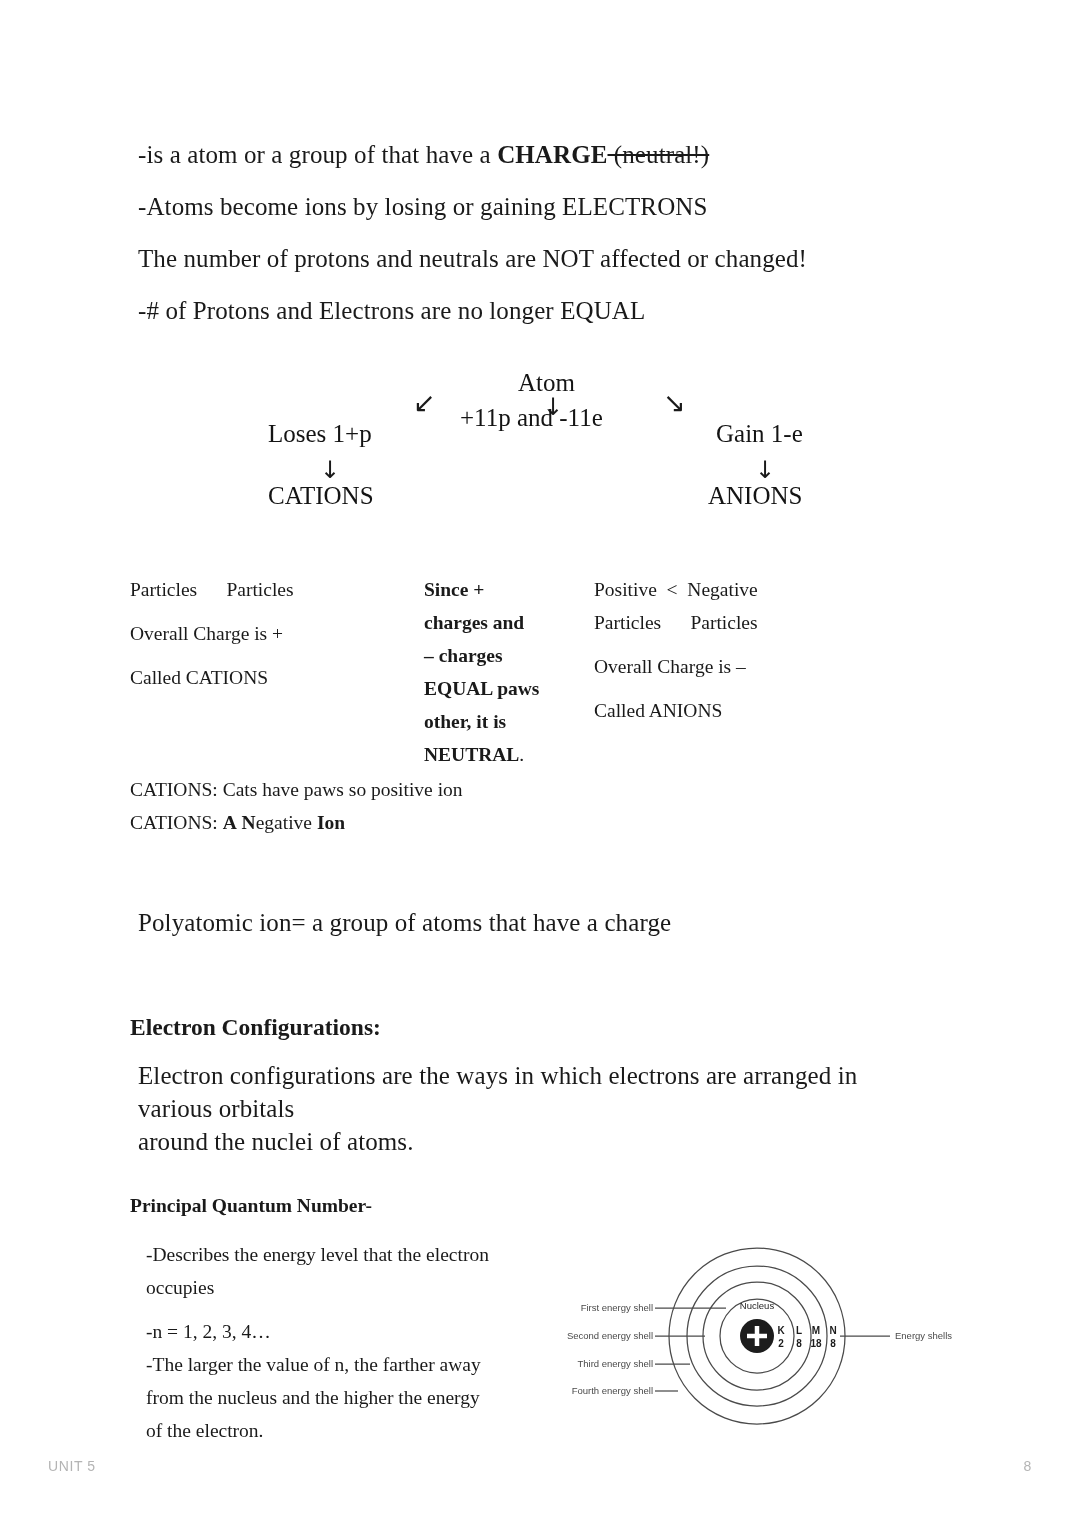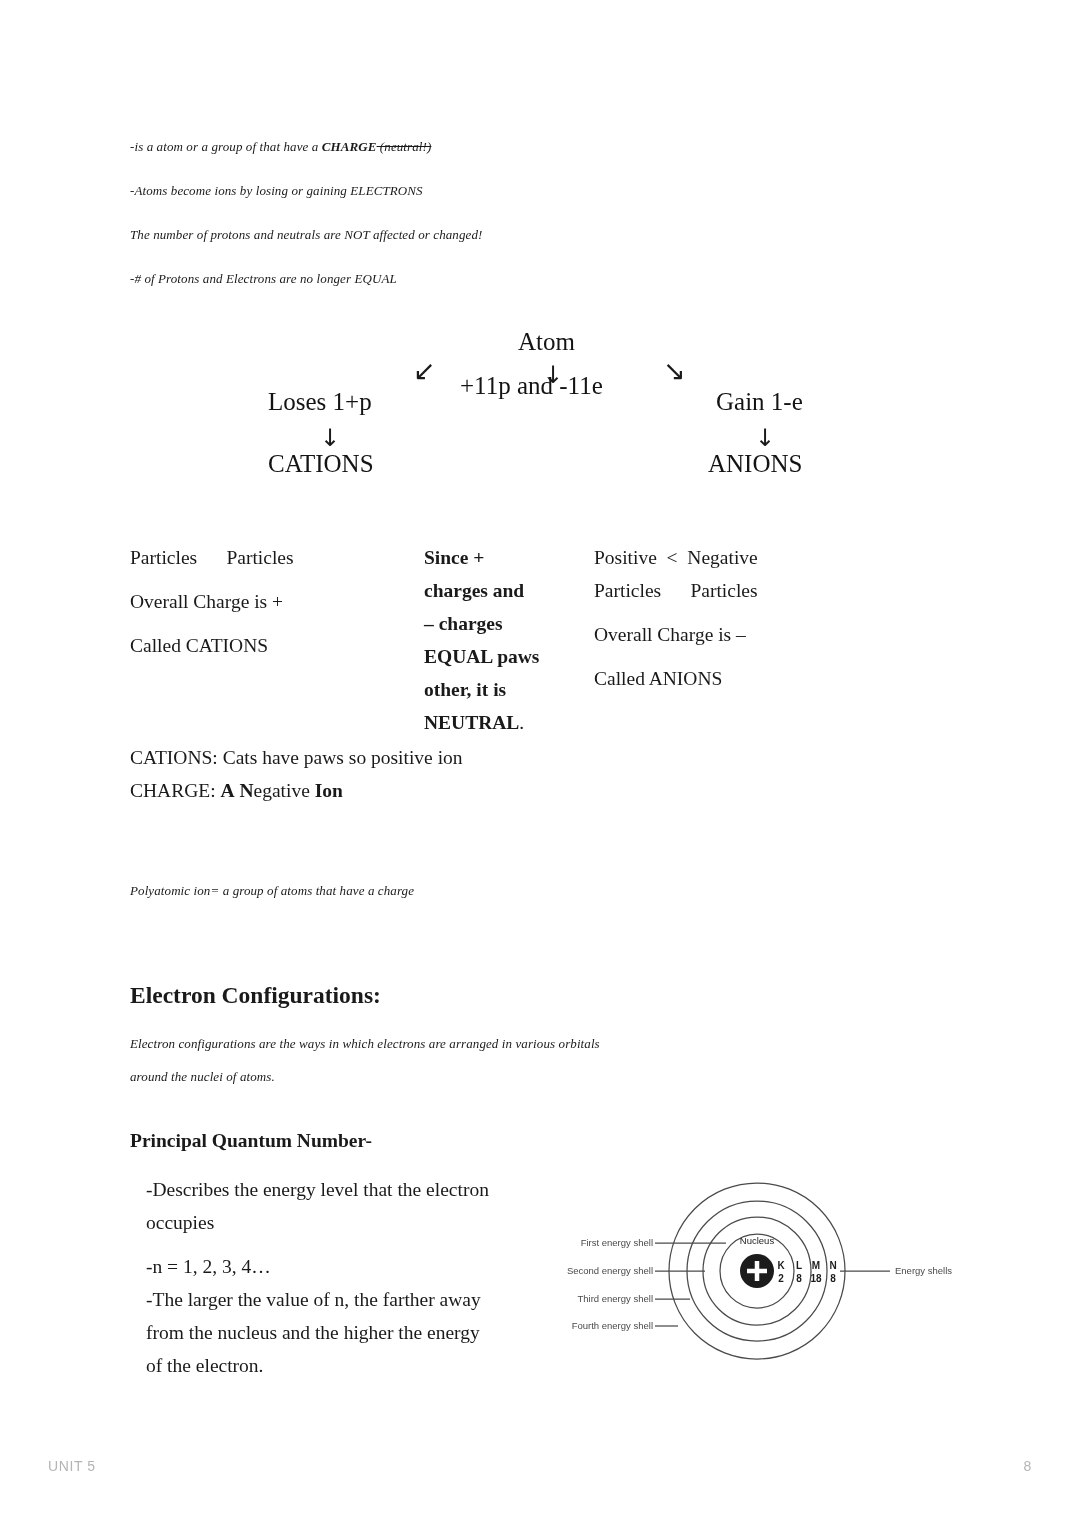--- a/index.html
+++ b/index.html
@@ -28,25 +28,24 @@
 
   .content {
     position: absolute;
     left: 130px;
     top: 125px;
     width: 800px;
   }
 
   
   .para {
-    font-size: 13px;
+    font-size: 25px;
     line-height: 44px;
-    margin: 0;
+    margin: 8px;
     letter-spacing: 0.1px;
-    font-style: italic;
   }
   .b { font-weight: bold; }
   .strike { text-decoration: line-through; }
 
   
   .diagram {
     position: relative;
     height: 190px;
     margin-top: 28px;
     font-family: "Liberation Serif", "DejaVu Serif", serif;
@@ -59,21 +58,21 @@
     color: #141414;
   }
   .dg-arrow {
     position: absolute;
     font-size: 24px;
     line-height: 1;
     color: #1a1a1a;
     font-family: "DejaVu Sans", sans-serif;
   }
 
-  .d-atom   { left: 388px; top: 0px; }
+  .d-atom   { left: 388px; top: 9px; }
   .d-arr-c  { left: 413px; top: 34px; }
   .d-arr-l  { left: 283px; top: 28px; font-size: 27px; }
   .d-arr-r  { left: 533px; top: 28px; font-size: 27px; }
   .d-loses  { left: 138px; top: 60px; }
   .d-mid    { left: 330px; top: 44px; }
   .d-gain   { left: 586px; top: 60px; }
   .d-arr-l2 { left: 190px; top: 97px; }
   .d-arr-r2 { left: 625px; top: 97px; }
   .d-cat    { left: 138px; top: 122px; }
   .d-ani    { left: 578px; top: 122px; }
@@ -210,21 +209,21 @@
           <div class="cmp-row">Positive  &lt;  Negative</div>
           <div class="cmp-row">Particles      Particles</div>
         </div>
         <div class="blk">Overall Charge is –</div>
         <div class="blk">Called ANIONS</div>
       </div>
 
     </div>
 
     <p class="mnemonic">CATIONS: Cats have paws so positive ion</p>
-    <p class="mnemonic"><span>CHARGE: </span><span class="b">A</span><span>  </span><span class="b">N</span><span>egative </span><span class="b">Ion</span></p>
+    <p class="mnemonic"><span>CATIONS: </span><span class="b">A</span><span>  </span><span class="b">N</span><span>egative </span><span class="b">Ion</span></p>
 
     <p class="para" style="margin-top:62px">Polyatomic ion= a group of atoms that have a charge</p>
 
     <h2 class="h-section" style="margin-top:62px">Electron Configurations:</h2>
     <p class="para" style="line-height:33px;margin-top:12px"><span>Electron configurations are the ways in which electrons are arranged in various orbitals</span><br><span>around the nuclei of atoms.</span></p>
 
     <h3 class="h-sub" style="margin-top:28px">Principal Quantum Number-</h3>
 
     <div class="lower">
 

